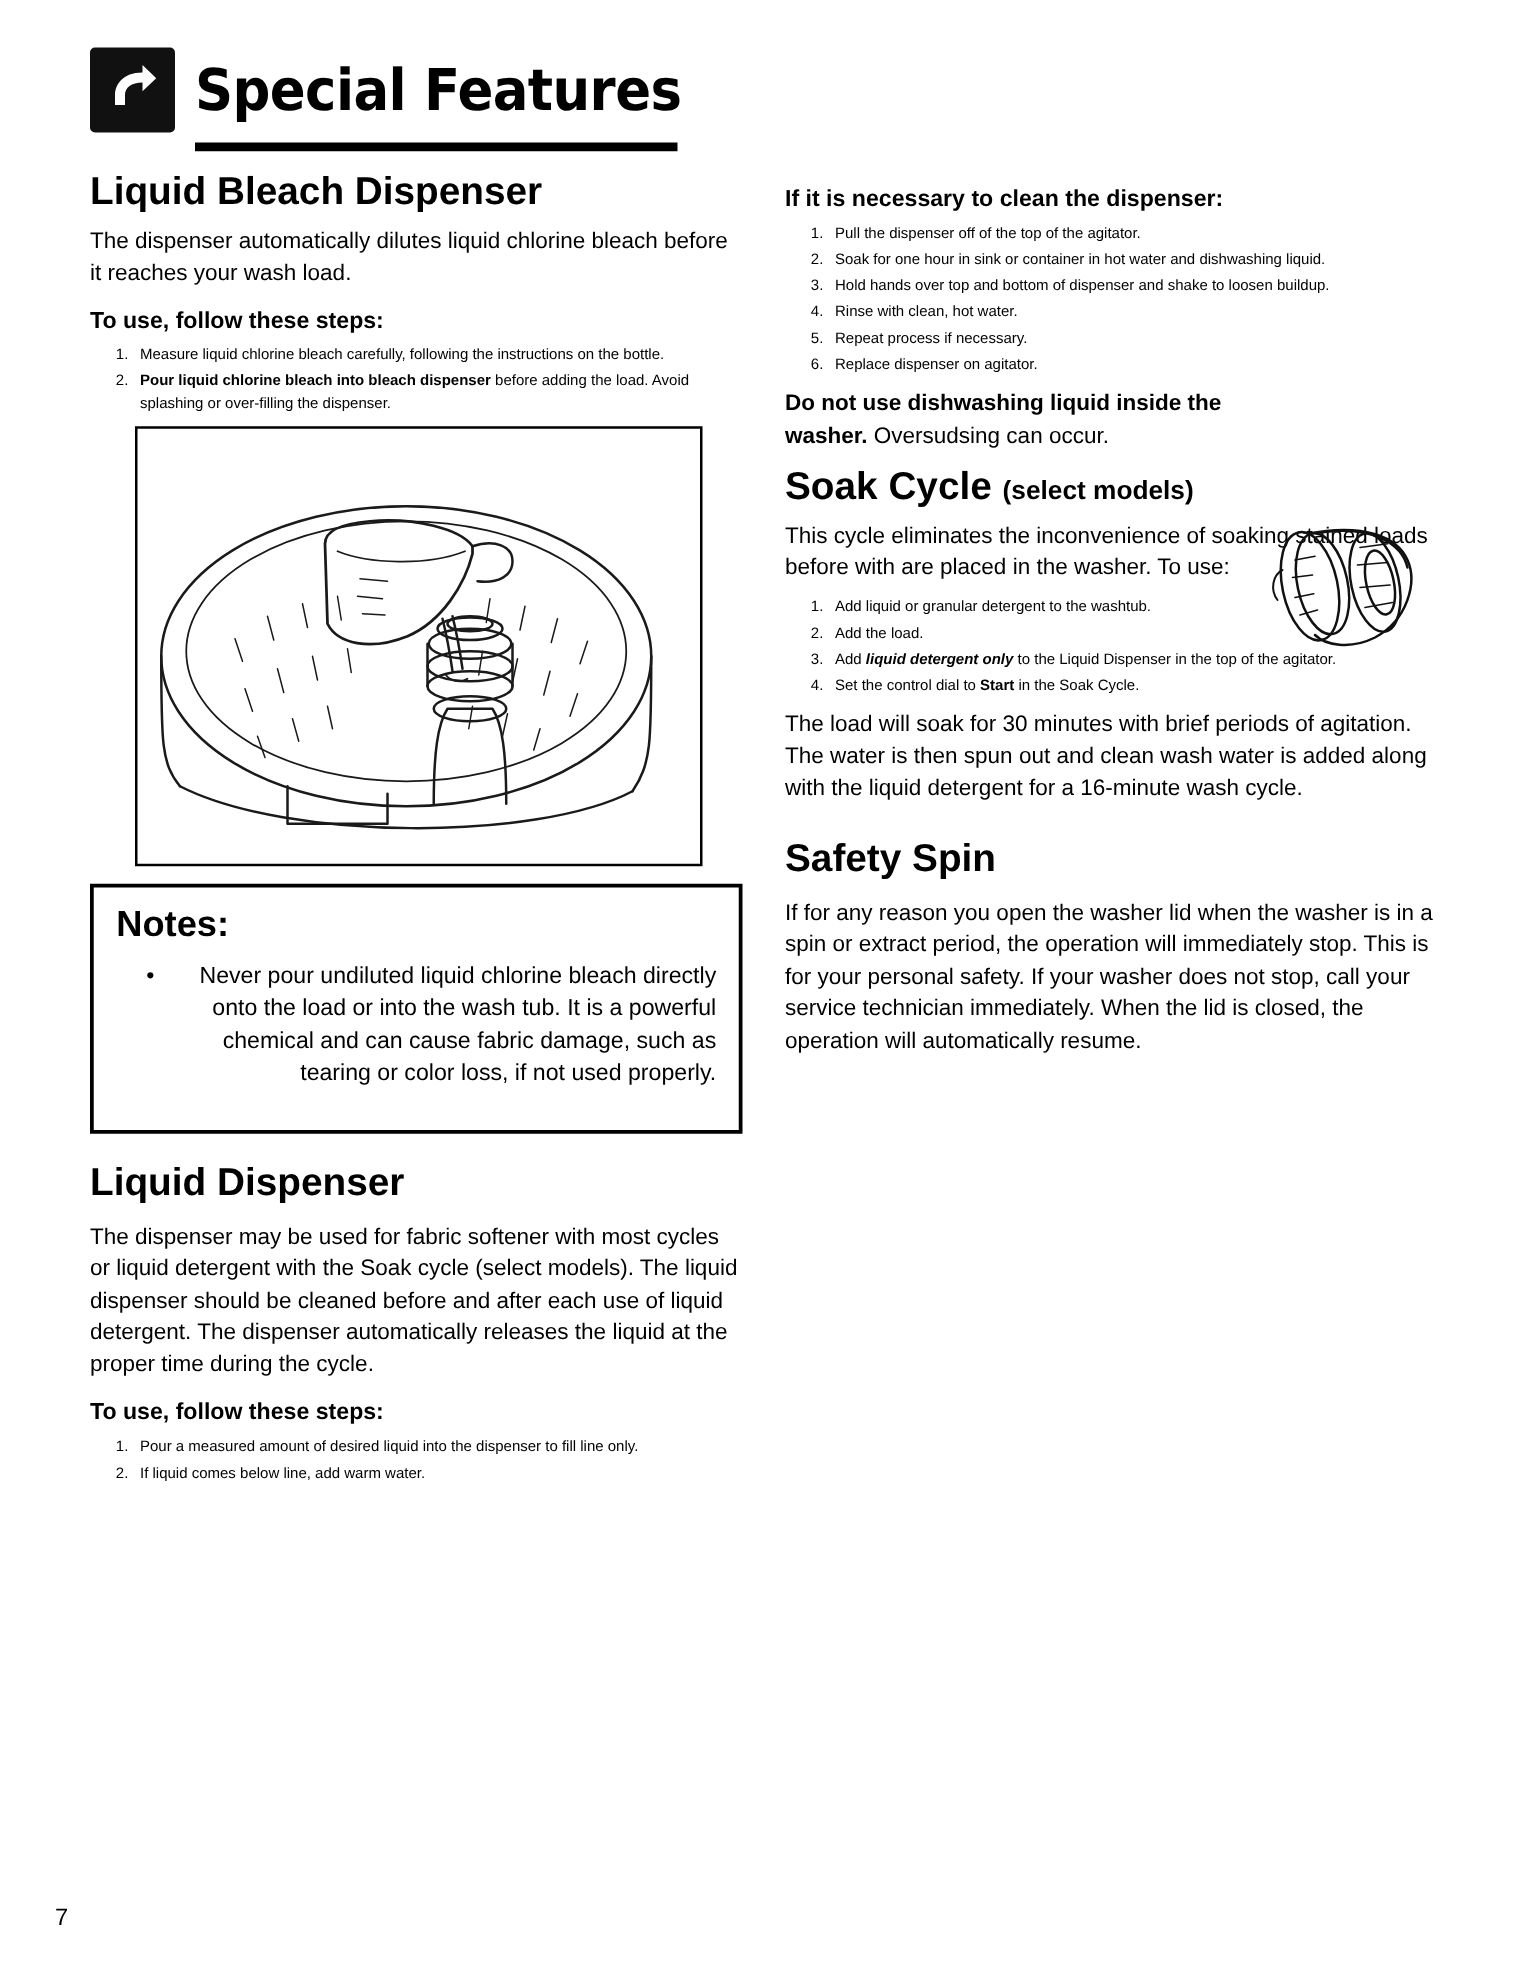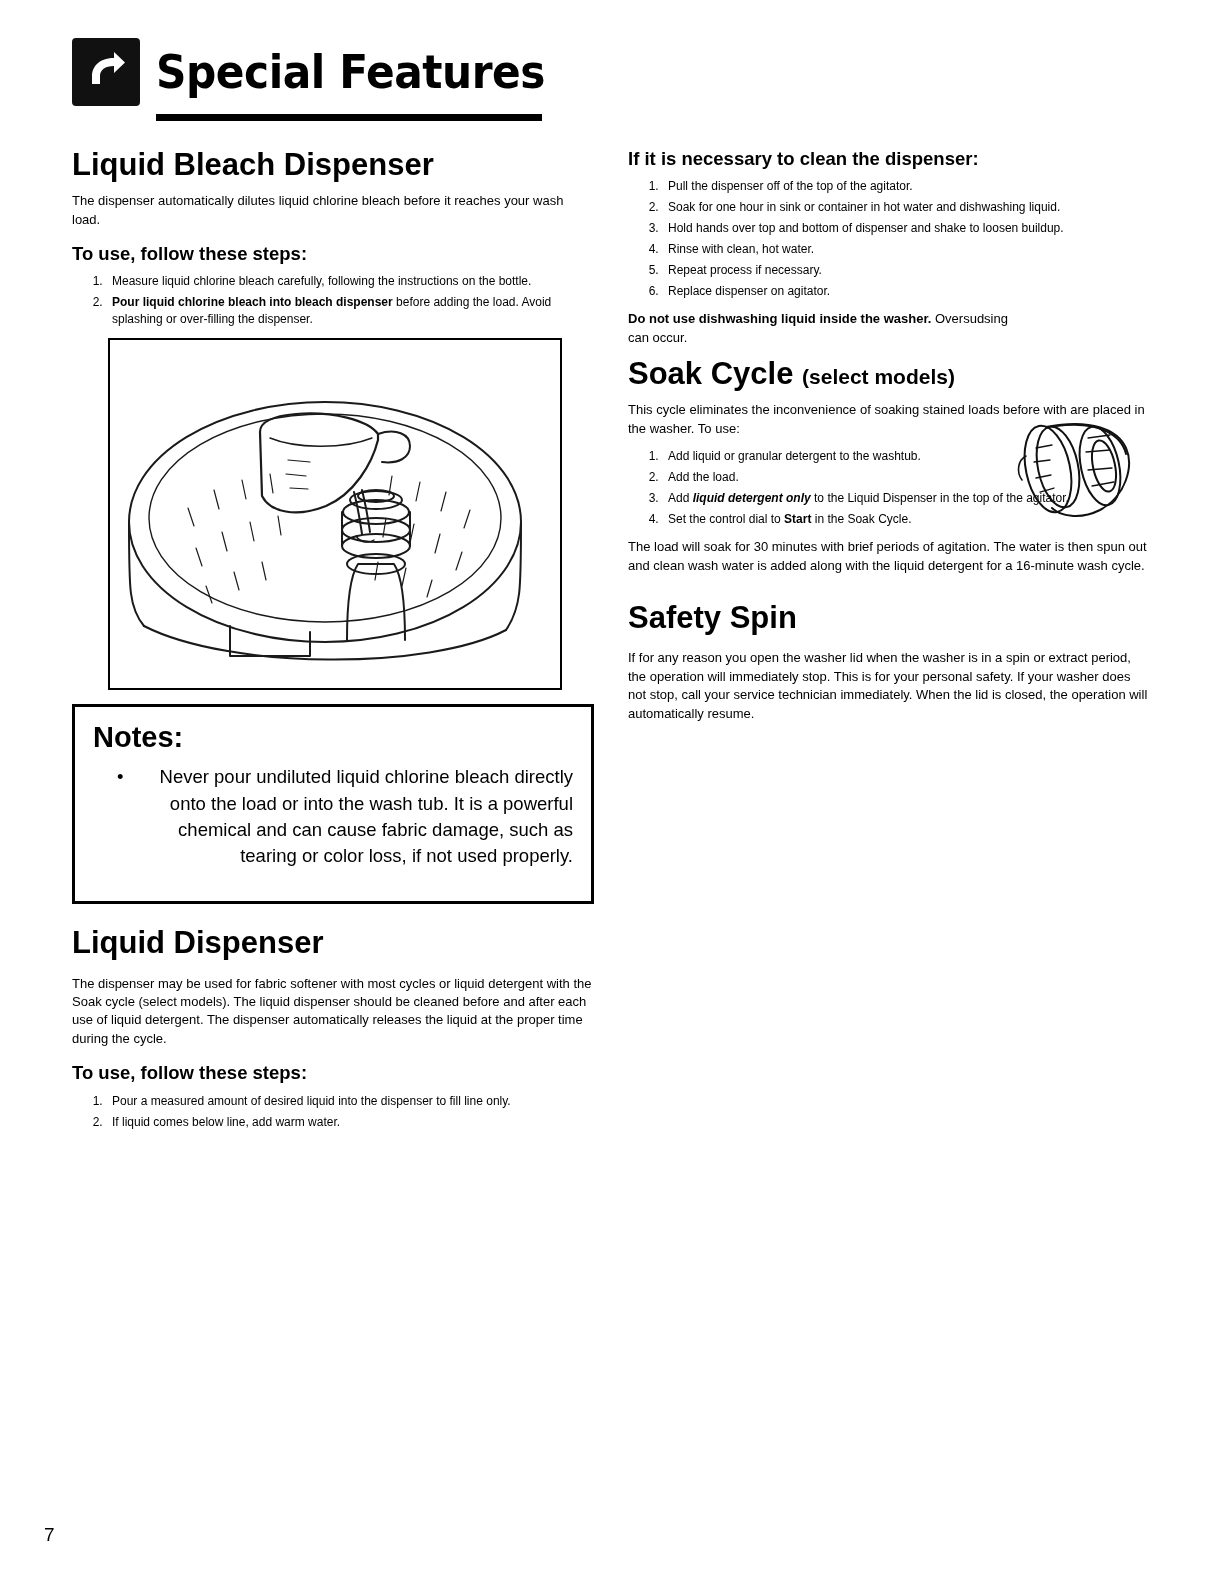--- a/index.html
+++ b/index.html
@@ -63,21 +63,21 @@
     margin-left: 84px;
     width: 386px;
     height: 7px;
     background: #000;
   }
 
   
   .col-left {
     position: absolute;
     left: 72px;
-    top: 148px;
+    top: 136px;
     width: 522px;
   }
   .col-right {
     position: absolute;
     left: 628px;
     top: 146px;
     width: 520px;
   }
 
   h2.section {
@@ -85,21 +85,21 @@
     font-weight: bold;
     font-size: 31px;
     margin: 0 0 10px 0;
     line-height: 1.1;
   }
   h2.section .sub {
     font-size: 21px;
     font-weight: bold;
   }
   p.body {
-    font-size: 13px;
+    font-size: 18px;
     line-height: 1.42;
     margin: 0 0 10px 0;
   }
   p.lead-bold {
     font-size: 18.5px;
     font-weight: bold;
     line-height: 1.42;
     margin: 12px 0 6px 0;
   }
   ol.steps {

